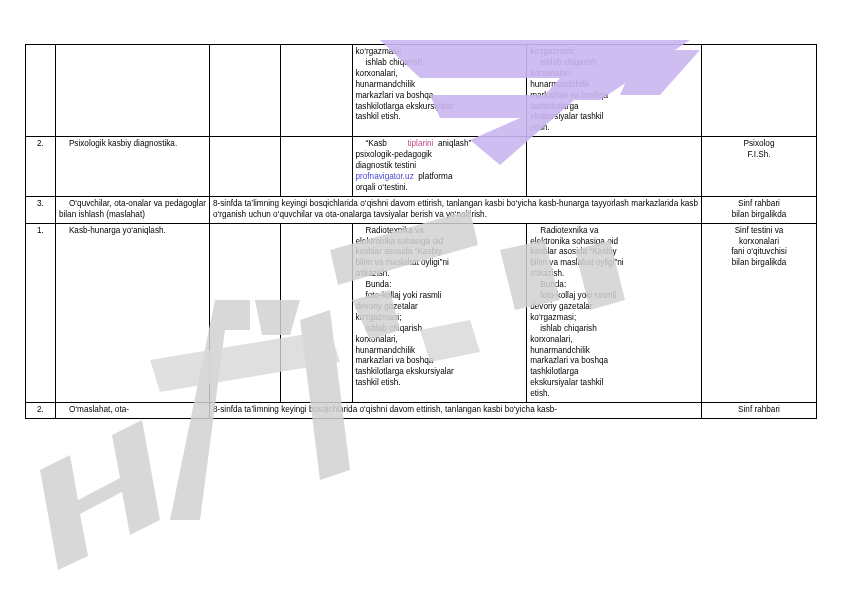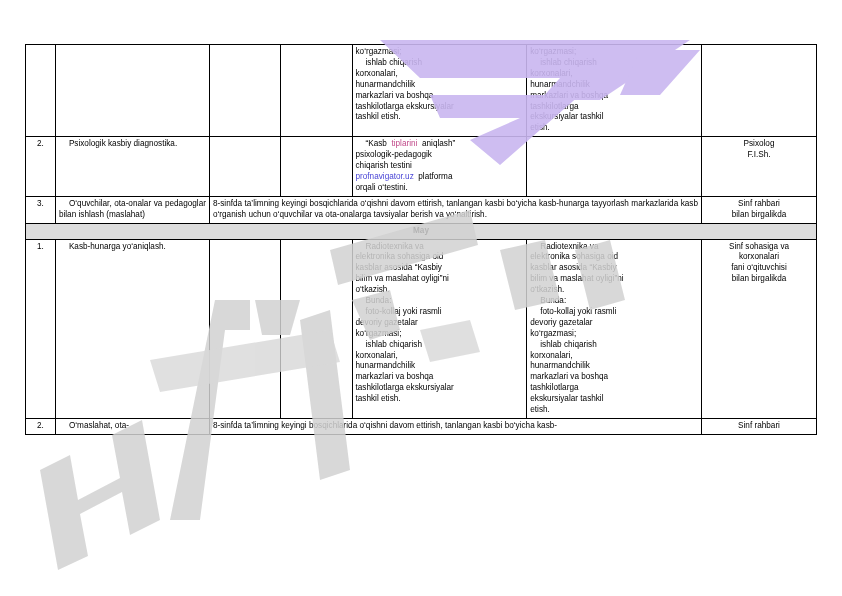--- a/index.html
+++ b/index.html
@@ -64,20 +64,21 @@
     text-align: center;
     font-weight: bold;
     background: #dddddd;
     padding: 2px 0;
   }
   .link {
     color: #4a46d6;
   }
   .pink {
     color: #c14a8a;
+    margin-left: 16px;
   }
   .vmid { vertical-align: middle; }
 </style>
 </head>
 <body>
 
 <svg id="watermark" viewBox="0 0 842 596">
   <g fill="#d2d2d2" opacity="0.85">
 
     <polygon points="40,470 70,455 78,500 120,478 112,435 142,420 160,520 130,535 122,492 80,514 88,556 58,570"></polygon>
@@ -142,44 +143,41 @@
     </tr>
 
     <tr>
       <td class="num">2.</td>
       <td class="ind">Psixologik kasbiy diagnostika.</td>
       <td></td>
       <td></td>
       <td>
         <div class="just ind">“Kasb&nbsp;&nbsp;<span class="pink">tiplarini</span>&nbsp;&nbsp;aniqlash”</div>
         <div class="just">psixologik-pedagogik</div>
-        <div class="just">chiqarish                testini</div>
+        <div class="just">diagnostik                testini</div>
         <div class="just"><span class="link">profnavigator.uz</span>&nbsp;&nbsp;platforma</div>
         <div class="just">orqali o‘testini.</div>
       </td>
       <td></td>
       <td class="ctr vmid">
         <div>Psixolog</div>
         <div>F.I.Sh.</div>
       </td>
     </tr>
 
     <tr>
       <td class="num">3.</td>
       <td class="just ind">O‘quvchilar, ota-onalar va pedagoglar bilan ishlash (maslahat)</td>
       <td colspan="4" class="just">8-sinfda ta’limning keyingi bosqichlarida o‘qishni davom ettirish, tanlangan kasbi bo‘yicha kasb-hunarga tayyorlash markazlarida kasb o‘rganish uchun o‘quvchilar va ota-onalarga tavsiyalar berish va yo‘naltirish.</td>
       <td class="ctr">
         <div>Sinf rahbari</div>
         <div>bilan birgalikda</div>
       </td>
     </tr>
 
-    <tr class="monthrow">
-      <td colspan="7">May</td>
-    </tr>
 
     <tr>
       <td class="num">1.</td>
       <td class="ind">Kasb-hunarga yo‘aniqlash.</td>
       <td></td>
       <td></td>
       <td>
         <div class="just ind">Radiotexnika          va</div>
         <div class="just">elektronika  sohasiga  oid</div>
         <div class="just">kasblar   asosida   “Kasbiy</div>
@@ -208,21 +206,21 @@
         <div class="just">ko‘rgazmasi;</div>
         <div class="just ind">ishlab            chiqarish</div>
         <div class="just">korxonalari,</div>
         <div class="just">hunarmandchilik</div>
         <div class="just">markazlari      va      boshqa</div>
         <div class="just">tashkilotlarga</div>
         <div class="just">ekskursiyalar          tashkil</div>
         <div class="just">etish.</div>
       </td>
       <td class="ctr vmid">
-        <div>Sinf sohasiga va</div>
+        <div>Sinf testini va</div>
         <div>korxonalari</div>
         <div>fani o‘qituvchisi</div>
         <div>bilan birgalikda</div>
       </td>
     </tr>
 
     <tr>
       <td class="num">2.</td>
       <td class="just ind">O‘maslahat, ota-</td>
       <td colspan="4" class="just">8-sinfda  ta’limning  keyingi  bosqichlarida  o‘qishni  davom  ettirish,  tanlangan  kasbi  bo‘yicha  kasb-</td>

